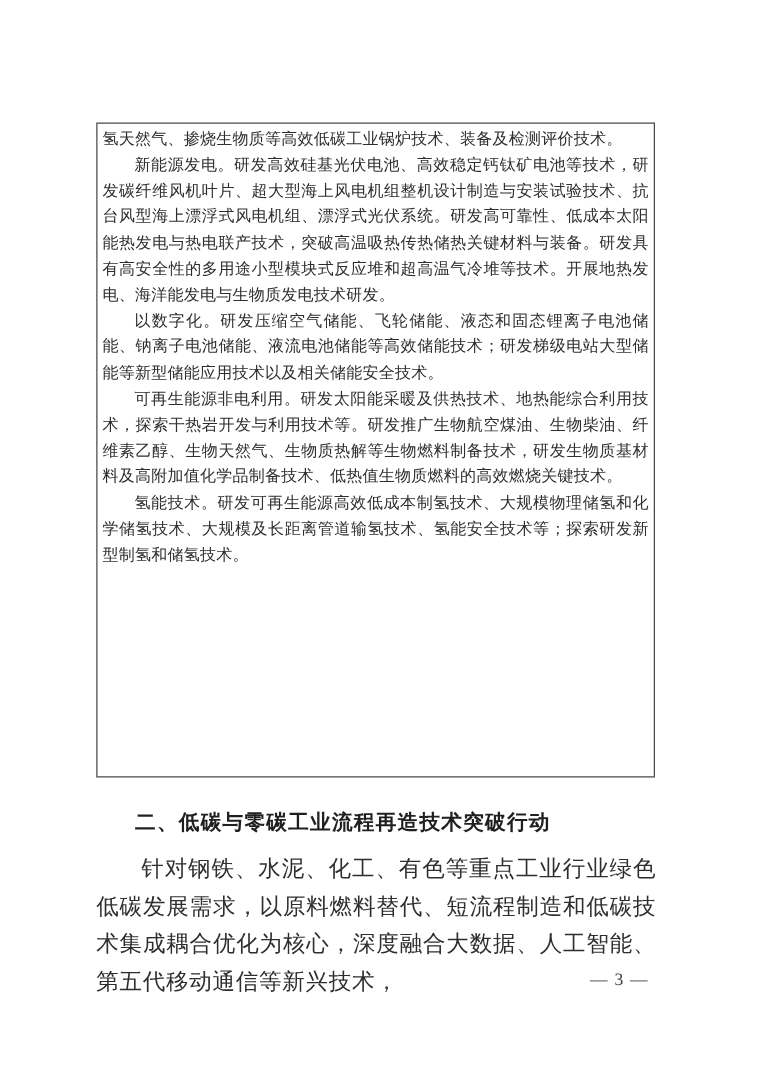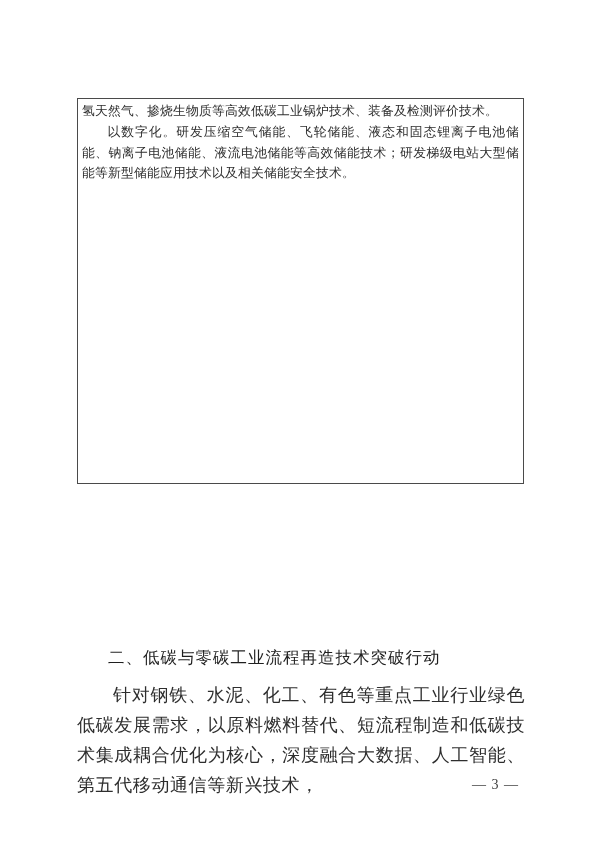--- a/index.html
+++ b/index.html
@@ -15,21 +15,21 @@
     background: #ffffff;
     font-family: "Liberation Serif", serif;
     color: #2e2e2e;
     overflow: hidden;
   }
   .content-box {
     position: absolute;
     left: 77px;
     top: 98px;
     width: 447px;
-    height: 386px;
+    height: 524px;
     box-sizing: border-box;
     border: 1.5px solid #4a4a4a;
     padding: 2px 4px 2px 4px;
     overflow: hidden;
   }
   .box-par {
     margin: 0;
     font-size: 12.8px;
     line-height: 20.8px;
     text-align: justify;
@@ -40,21 +40,21 @@
   .box-par.indent {
     text-indent: 2em;
   }
   .section-heading {
     position: absolute;
     left: 108px;
     top: 647px;
     margin: 0;
     font-family: "Liberation Sans", sans-serif;
     font-size: 16.5px;
-    font-weight: normal;
+    font-weight: bold;
     letter-spacing: 1px;
     color: #1f1f1f;
     white-space: nowrap;
   }
   .body-par {
     position: absolute;
     left: 77px;
     top: 680px;
     width: 448px;
     margin: 0;
@@ -76,21 +76,24 @@
     white-space: nowrap;
   }
 </style>
 </head>
 <body>
 
 <div class="page">
 
   <div class="content-box">
     <p class="box-par">氢天然气、掺烧生物质等高效低碳工业锅炉技术、装备及检测评价技术。</p>
+    <p class="box-par indent">新能源发电。研发高效硅基光伏电池、高效稳定钙钛矿电池等技术，研发碳纤维风机叶片、超大型海上风电机组整机设计制造与安装试验技术、抗台风型海上漂浮式风电机组、漂浮式光伏系统。研发高可靠性、低成本太阳能热发电与热电联产技术，突破高温吸热传热储热关键材料与装备。研发具有高安全性的多用途小型模块式反应堆和超高温气冷堆等技术。开展地热发电、海洋能发电与生物质发电技术研发。</p>
     <p class="box-par indent">以数字化。研发压缩空气储能、飞轮储能、液态和固态锂离子电池储能、钠离子电池储能、液流电池储能等高效储能技术；研发梯级电站大型储能等新型储能应用技术以及相关储能安全技术。</p>
+    <p class="box-par indent">可再生能源非电利用。研发太阳能采暖及供热技术、地热能综合利用技术，探索干热岩开发与利用技术等。研发推广生物航空煤油、生物柴油、纤维素乙醇、生物天然气、生物质热解等生物燃料制备技术，研发生物质基材料及高附加值化学品制备技术、低热值生物质燃料的高效燃烧关键技术。</p>
+    <p class="box-par indent">氢能技术。研发可再生能源高效低成本制氢技术、大规模物理储氢和化学储氢技术、大规模及长距离管道输氢技术、氢能安全技术等；探索研发新型制氢和储氢技术。</p>
   </div>
 
   <h2 class="section-heading">二、低碳与零碳工业流程再造技术突破行动</h2>
 
   <p class="body-par">针对钢铁、水泥、化工、有色等重点工业行业绿色低碳发展需求，以原料燃料替代、短流程制造和低碳技术集成耦合优化为核心，深度融合大数据、人工智能、第五代移动通信等新兴技术，</p>
 
   <div class="page-number">— 3 —</div>
 
 </div>
 

